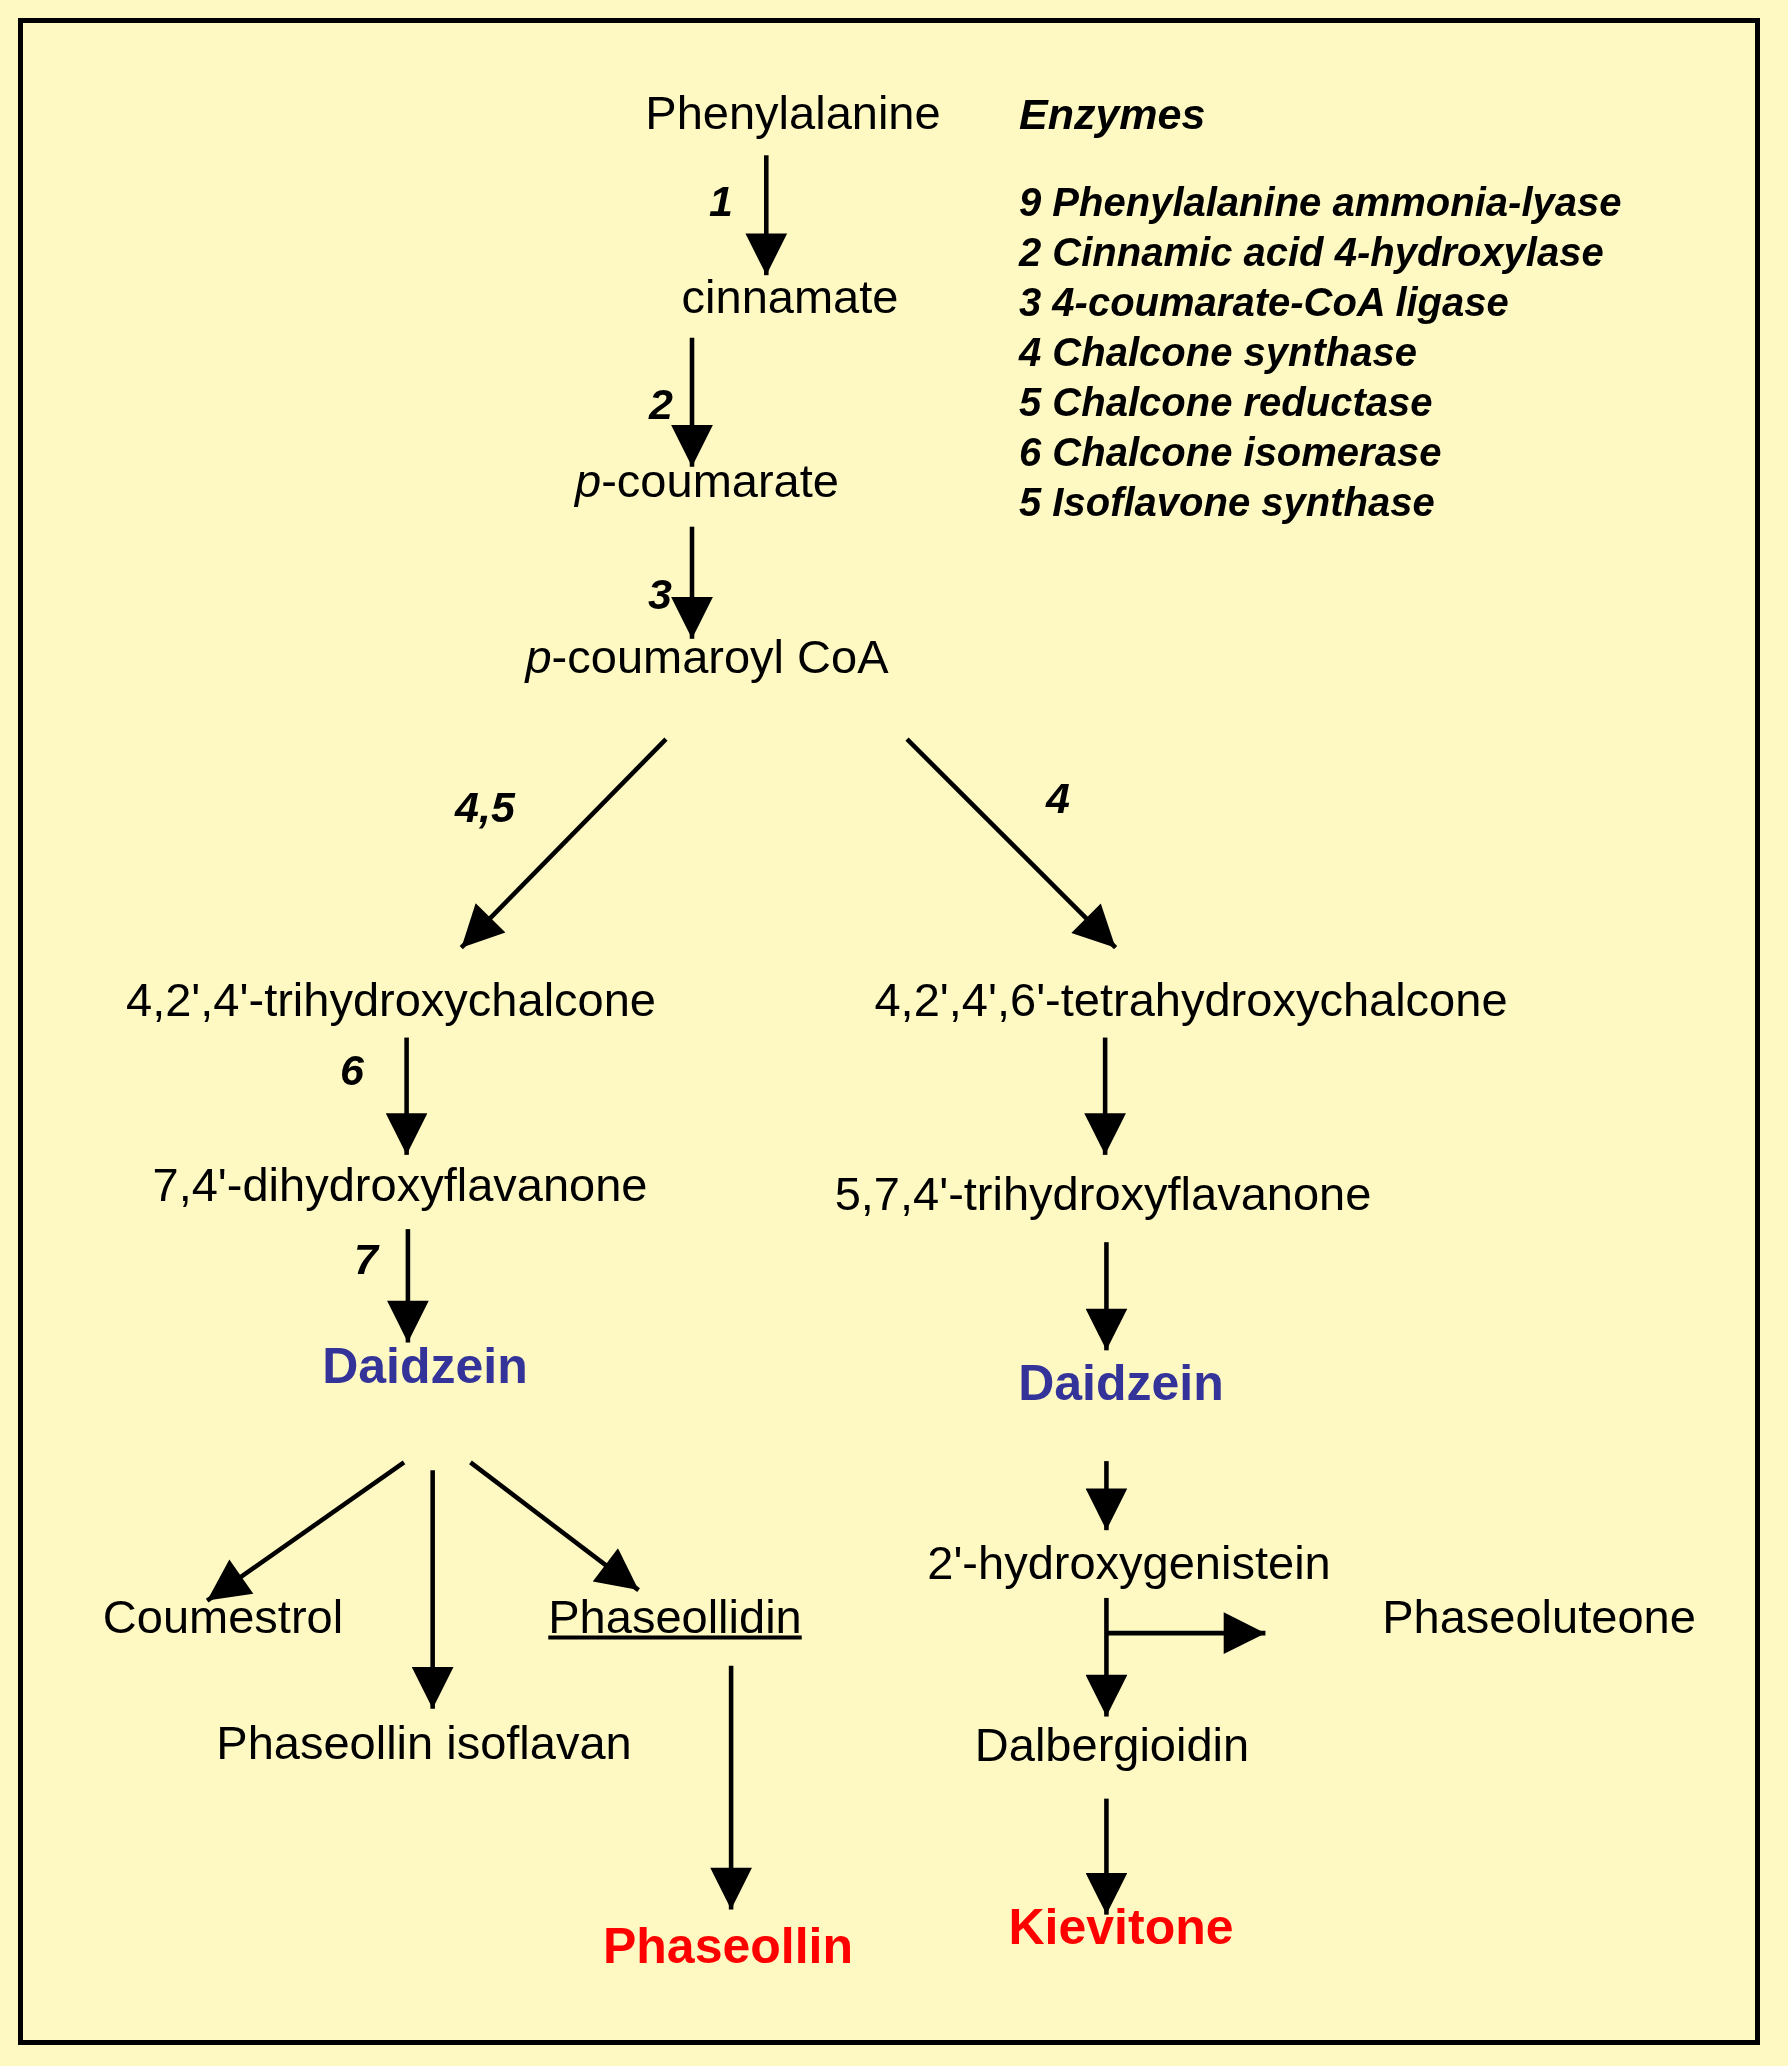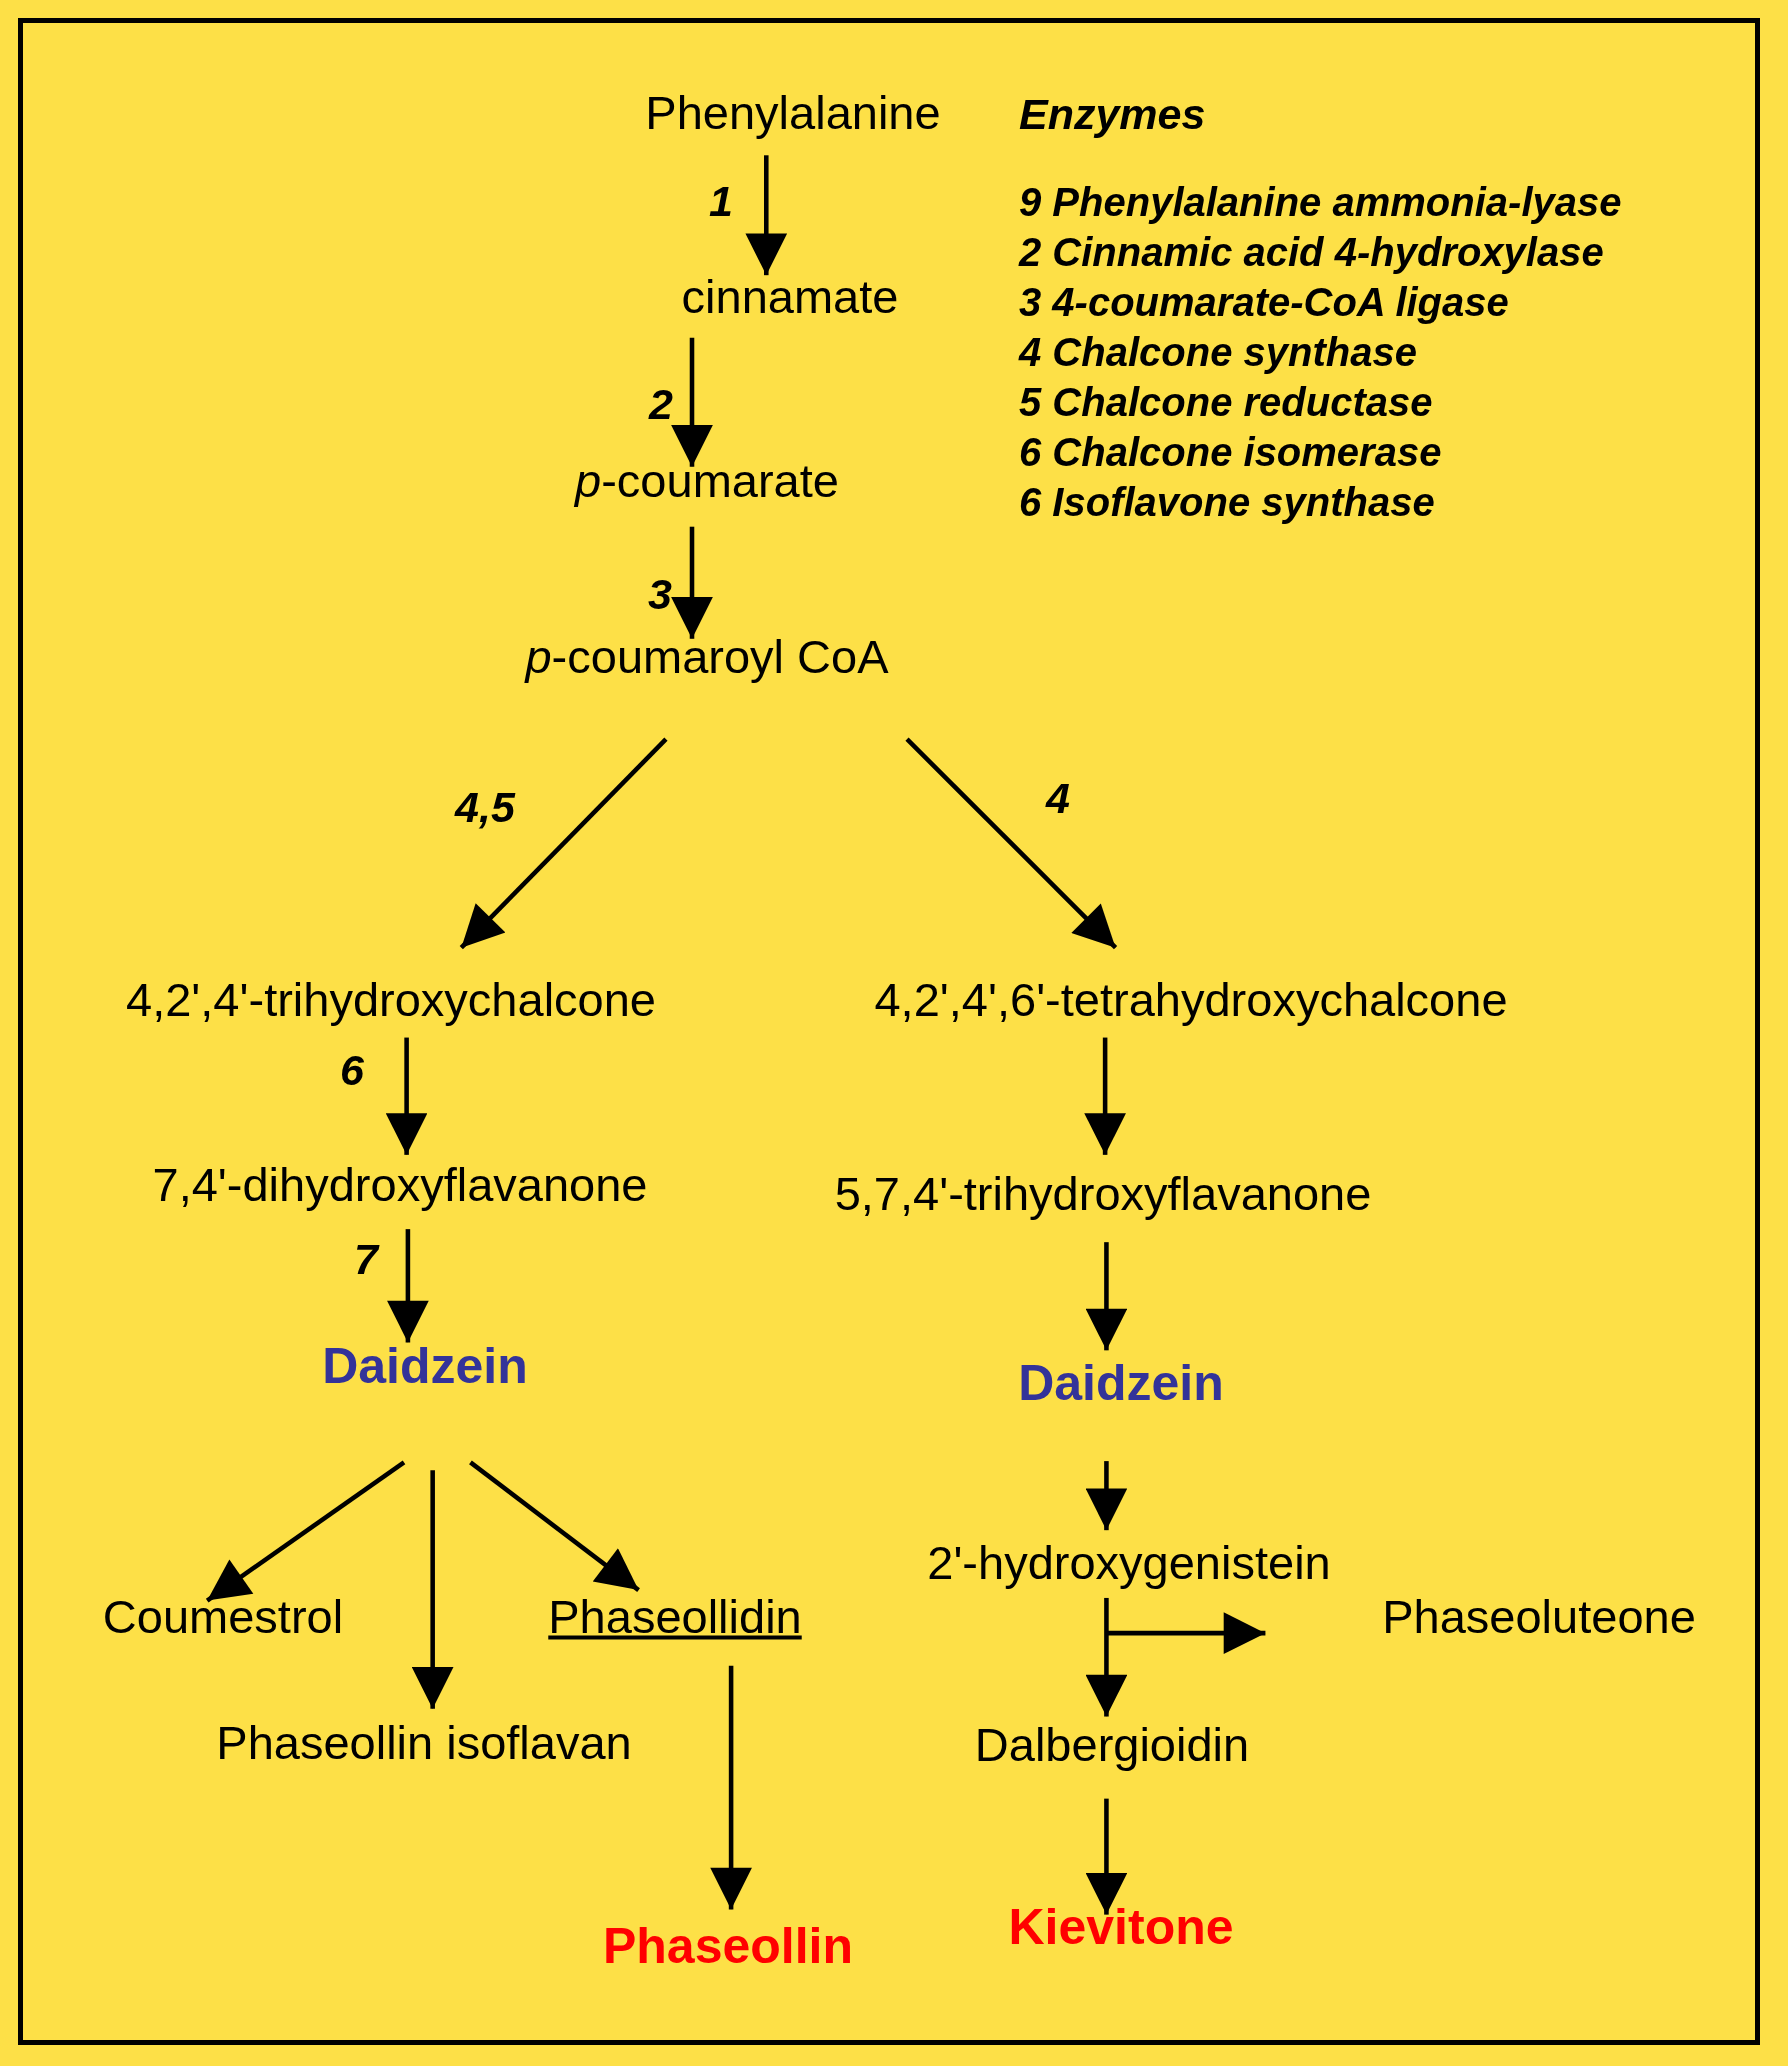--- a/index.html
+++ b/index.html
@@ -1,20 +1,20 @@
 <!DOCTYPE html>
 <html style="font-size:10.4px"><head>
 <meta charset="utf-8">
 <title>Isoflavonoid biosynthesis pathway</title>
 <style>
   html,body{margin:0;padding:0;background:#ffffff;}
   .canvas{
     position:relative;
     width:1788px;height:2066px;
-    background:#fde047;
+    background:#fef9c3;
     font-family:"Liberation Sans", sans-serif;
     overflow:hidden;
   }
   .frame{
     position:absolute;left:18px;top:18px;width:1742px;height:2027px;
     border:5.9px solid #000;box-sizing:border-box;
   }
   .arrow-layer{position:absolute;left:0;top:0;width:1788px;height:2066px;}
   .node{
     position:absolute;transform:translate(-50%,-50%);
@@ -98,17 +98,17 @@
 
   <div class="legend">
     <div class="legend-title">Enzymes</div>
     <ul class="legend-items" id="legend-items">
         <li>9 Phenylalanine ammonia-lyase</li>
         <li>2 Cinnamic acid 4-hydroxylase</li>
         <li>3 4-coumarate-CoA ligase</li>
         <li>4 Chalcone synthase</li>
         <li>5 Chalcone reductase</li>
         <li>6 Chalcone isomerase</li>
-        <li>6 Isoflavone synthase</li>
+        <li>5 Isoflavone synthase</li>
       </ul>
   </div>
 </div>
 
 
 </body></html>

